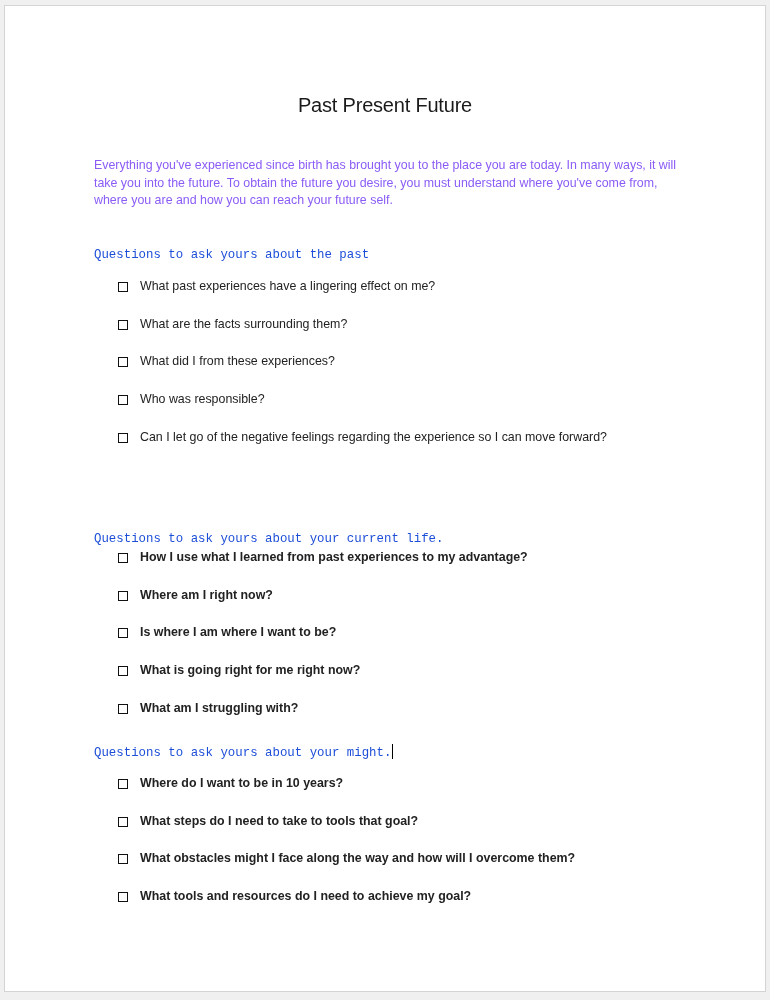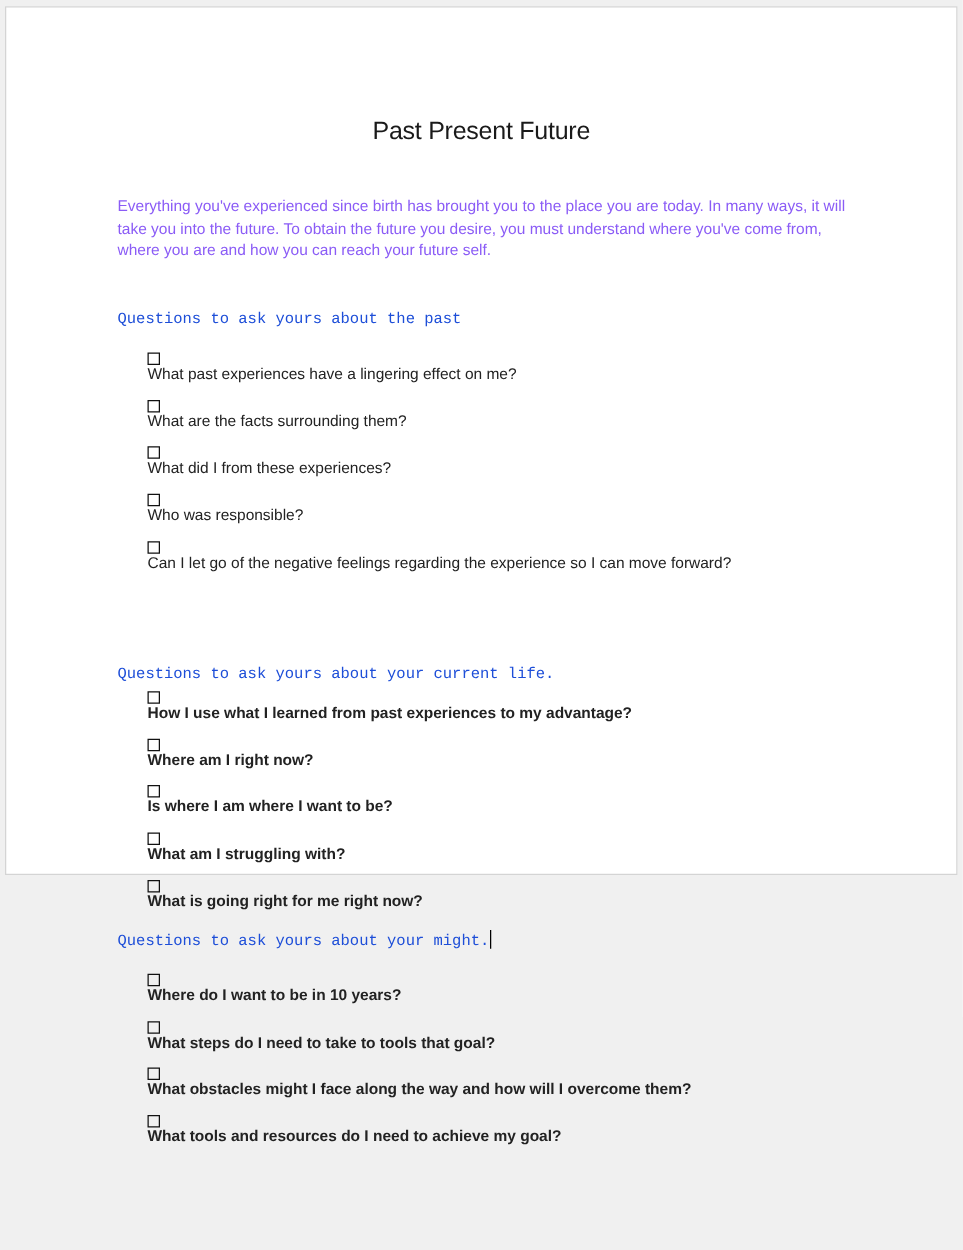--- a/index.html
+++ b/index.html
@@ -8,21 +8,21 @@
       width: 770px;
       height: 1000px;
       background: #f0f0f0;
       overflow: hidden;
     }
     .page {
       position: absolute;
       left: 4px;
       top: 5px;
       width: 762px;
-      height: 695px;
+      height: 987px;
       background: #ffffff;
       border: 1px solid #d4d4d4;
       box-sizing: border-box;
       font-family: "Liberation Sans", sans-serif;
       color: #1e1e1e;
     }
     .title {
       position: absolute;
       top: 88px;
       left: 0;
@@ -56,21 +56,20 @@
       padding: 0;
       list-style: none;
     }
     .list-item {
       height: 37.7px;
       display: flex;
       align-items: flex-start;
       font-size: 12.4px;
       color: #222;
       white-space: nowrap;
-      flex-direction: column;
     }
     .checkbox {
       display: inline-block;
       width: 8px;
       height: 8px;
       border: 1.3px solid #111;
       margin-top: 3px;
       margin-right: 12px;
       flex: 0 0 auto;
     }
@@ -124,25 +123,25 @@
     <li class="list-item">
       <span class="checkbox"></span>
       <span>Where am I right now?</span>
     </li>
     <li class="list-item">
       <span class="checkbox"></span>
       <span>Is where I am where I want to be?</span>
     </li>
     <li class="list-item">
       <span class="checkbox"></span>
-      <span>What am I struggling with?</span>
+      <span>What is going right for me right now?</span>
     </li>
     <li class="list-item">
       <span class="checkbox"></span>
-      <span>What is going right for me right now?</span>
+      <span>What am I struggling with?</span>
     </li>
   </ul>
 
   <div class="section-heading" style="top:738px;"><span>Questions to ask yours about your might.</span><span class="cursor"></span></div>
   <ul class="list" style="top:770px;font-weight:bold;">
     <li class="list-item">
       <span class="checkbox"></span>
       <span>Where do I want to be in 10 years?</span>
     </li>
     <li class="list-item">

